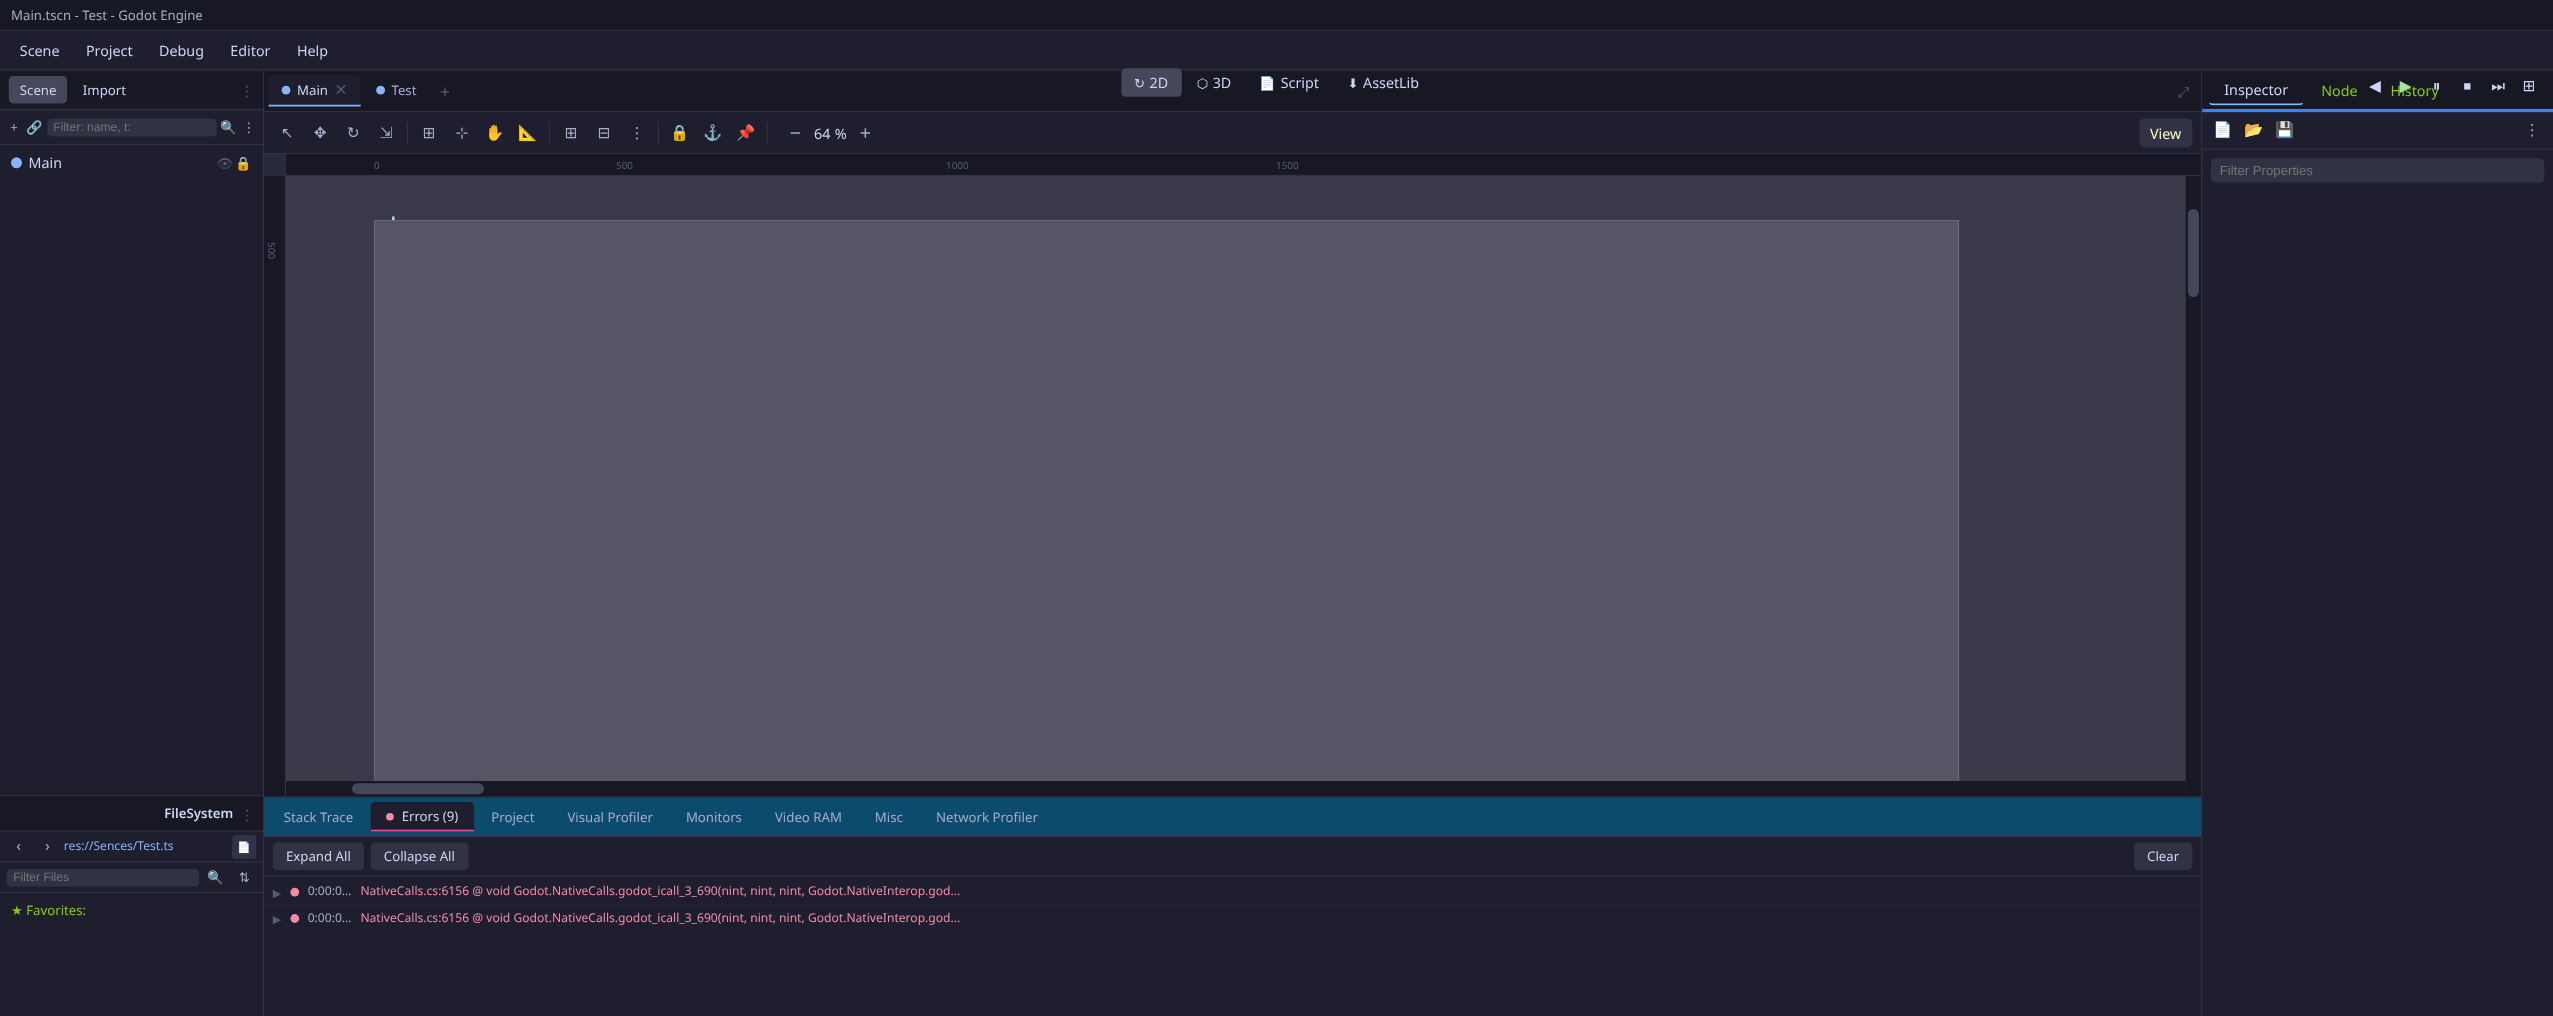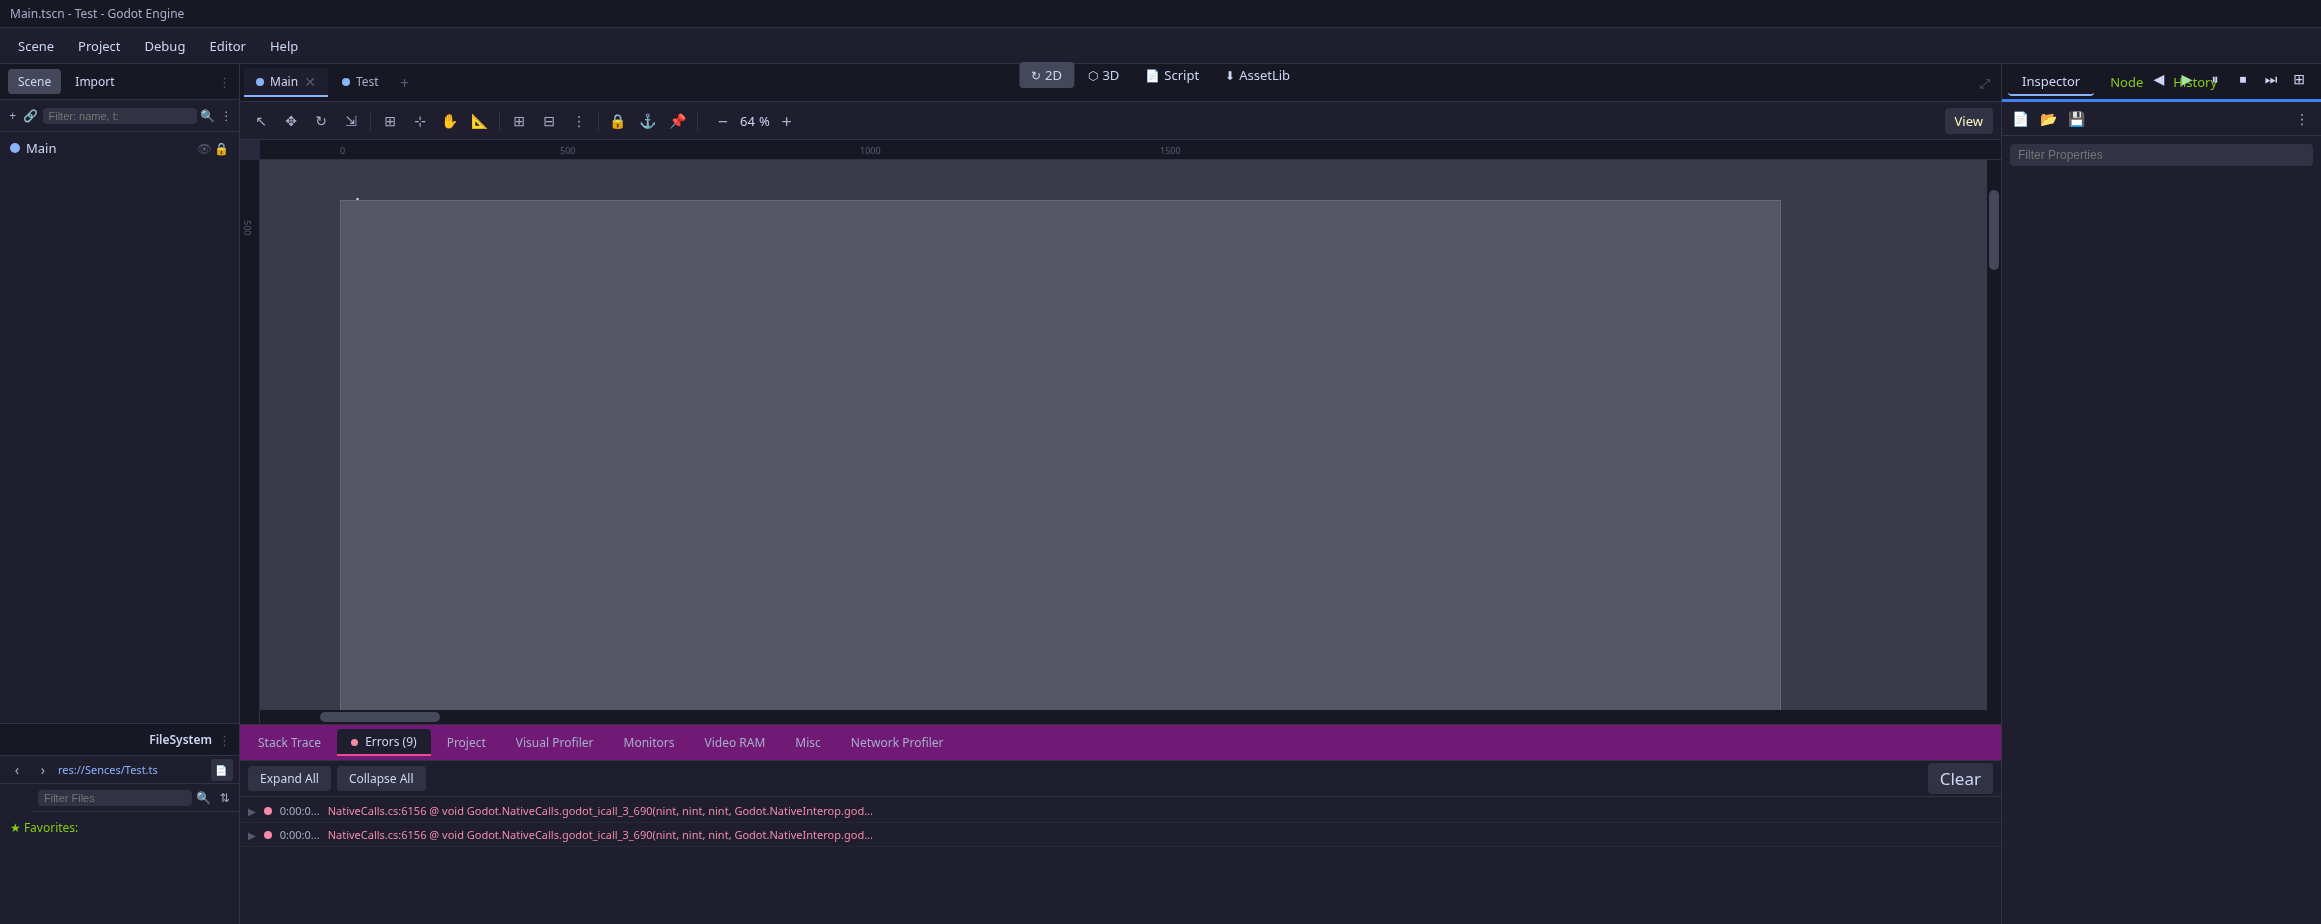--- a/index.html
+++ b/index.html
@@ -214,21 +214,20 @@
       text-overflow: ellipsis;
       white-space: nowrap;
     }
     .fs-filter {
       height: 28px;
       display: flex;
       align-items: center;
       padding: 0 6px;
       gap: 4px;
       border-bottom: 1px solid #313244;
-      margin-left: 32px;
     }
     .fs-filter-input {
       flex: 1;
       background: #313244;
       border: none;
       border-radius: 4px;
       padding: 2px 6px;
       color: #cdd6f4;
       font-size: 11px;
       outline: none;
@@ -421,21 +420,21 @@
       display: flex;
       flex-direction: column;
       background: #1e1e2e;
       border-top: 1px solid #313244;
     }
 
     .bottom-tabs {
       height: 36px;
       display: flex;
       align-items: center;
-      background: #701a75;
+      background: #0c4a6e;
       border-bottom: 1px solid #313244;
       padding: 0 4px;
       gap: 2px;
       flex-shrink: 0;
     }
     .bottom-tab {
       padding: 4px 14px;
       border-radius: 4px 4px 0 0;
       cursor: pointer;
       font-size: 12px;
@@ -471,21 +470,21 @@
       cursor: pointer;
       font-size: 12px;
       color: #cdd6f4;
       background: #313244;
     }
     .clear-btn {
       margin-left: auto;
       padding: 4px 12px;
       border-radius: 4px;
       cursor: pointer;
-      font-size: 17px;
+      font-size: 12px;
       color: #cdd6f4;
       background: #313244;
     }
 
     .bottom-content {
       flex: 1;
       overflow-y: auto;
       padding: 2px 0;
     }
     .error-row {

